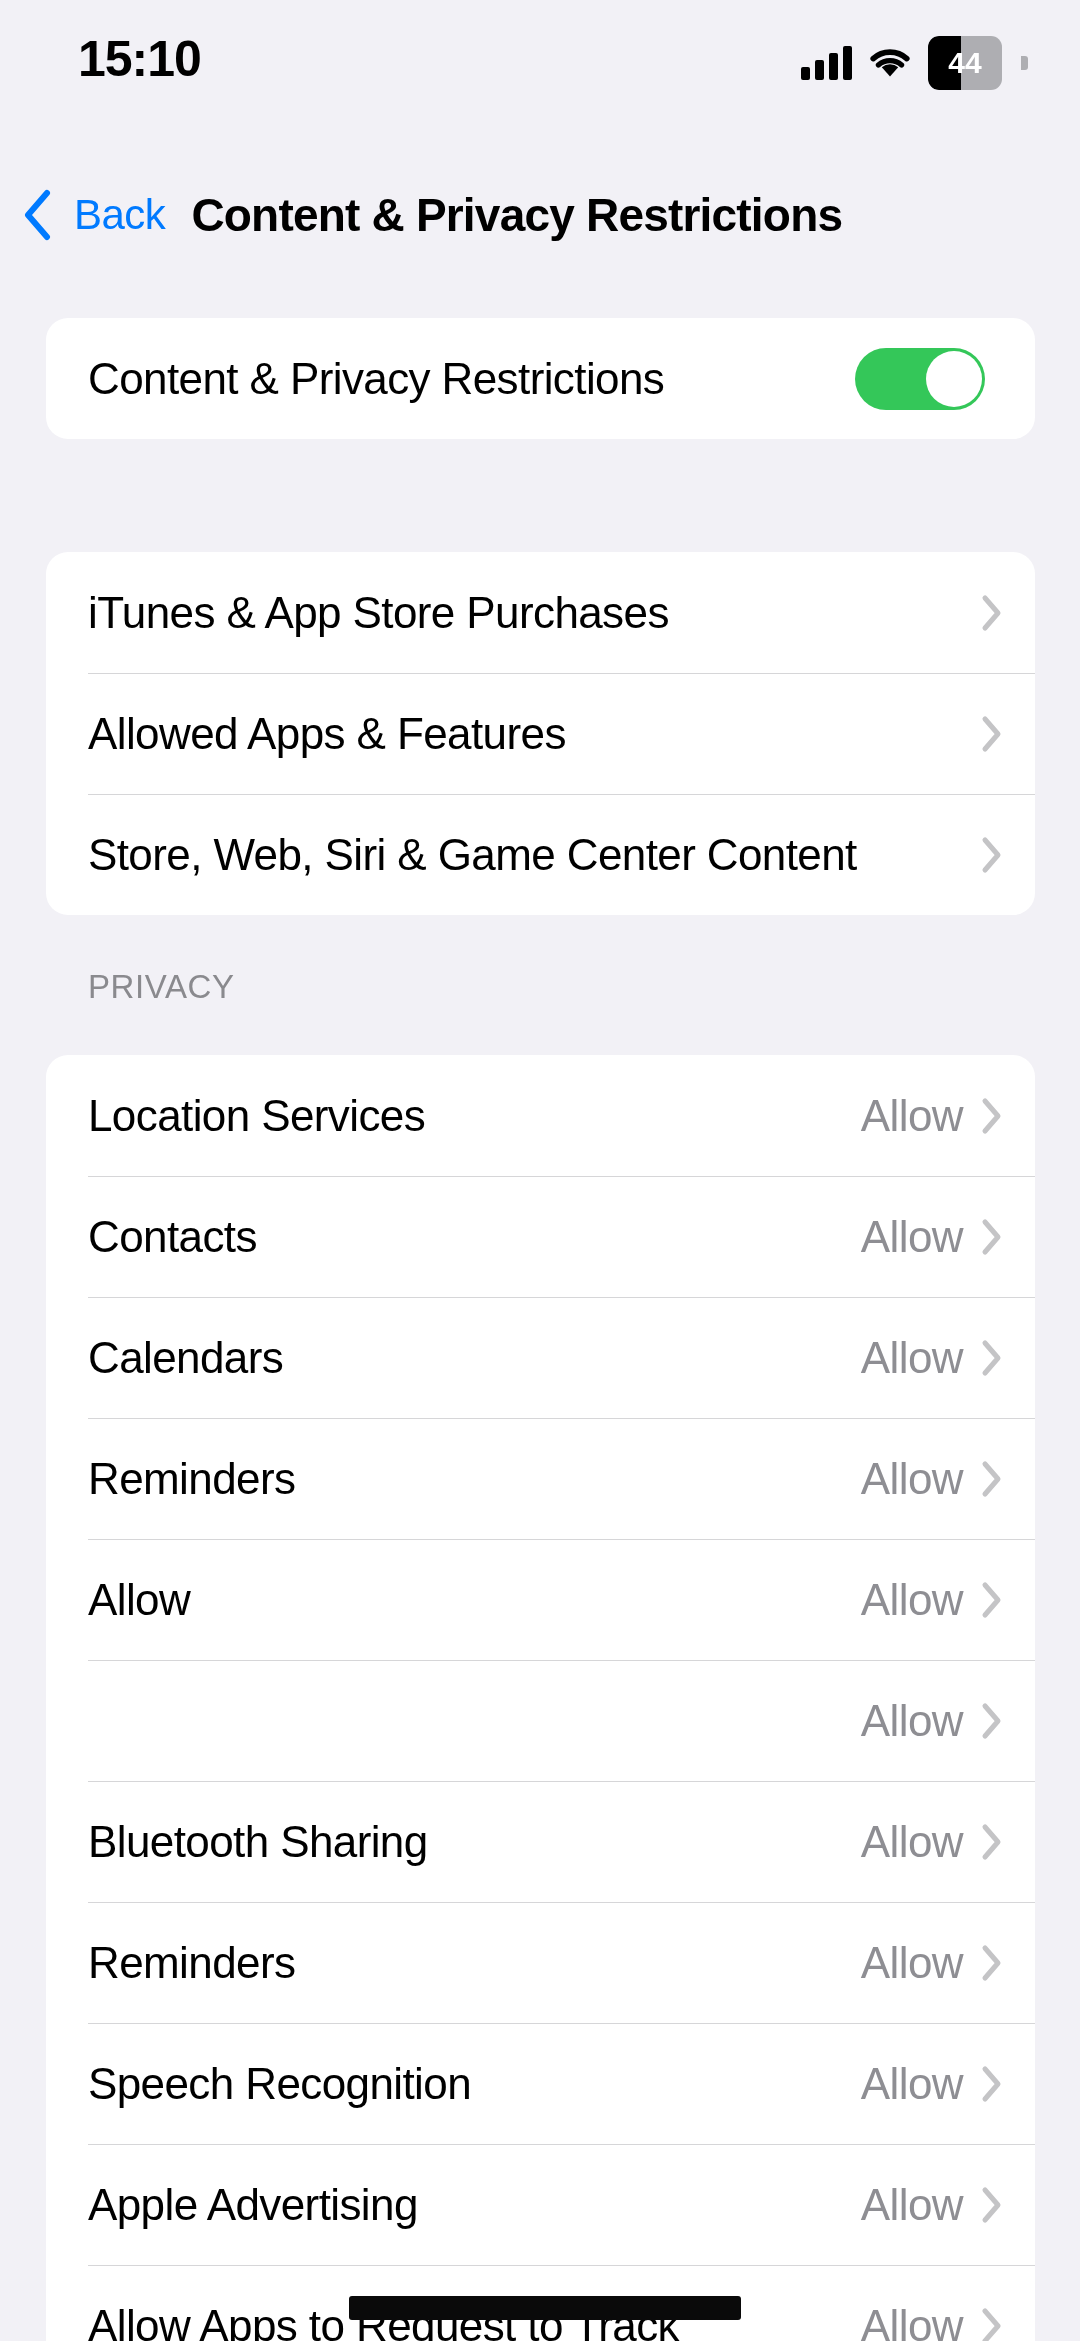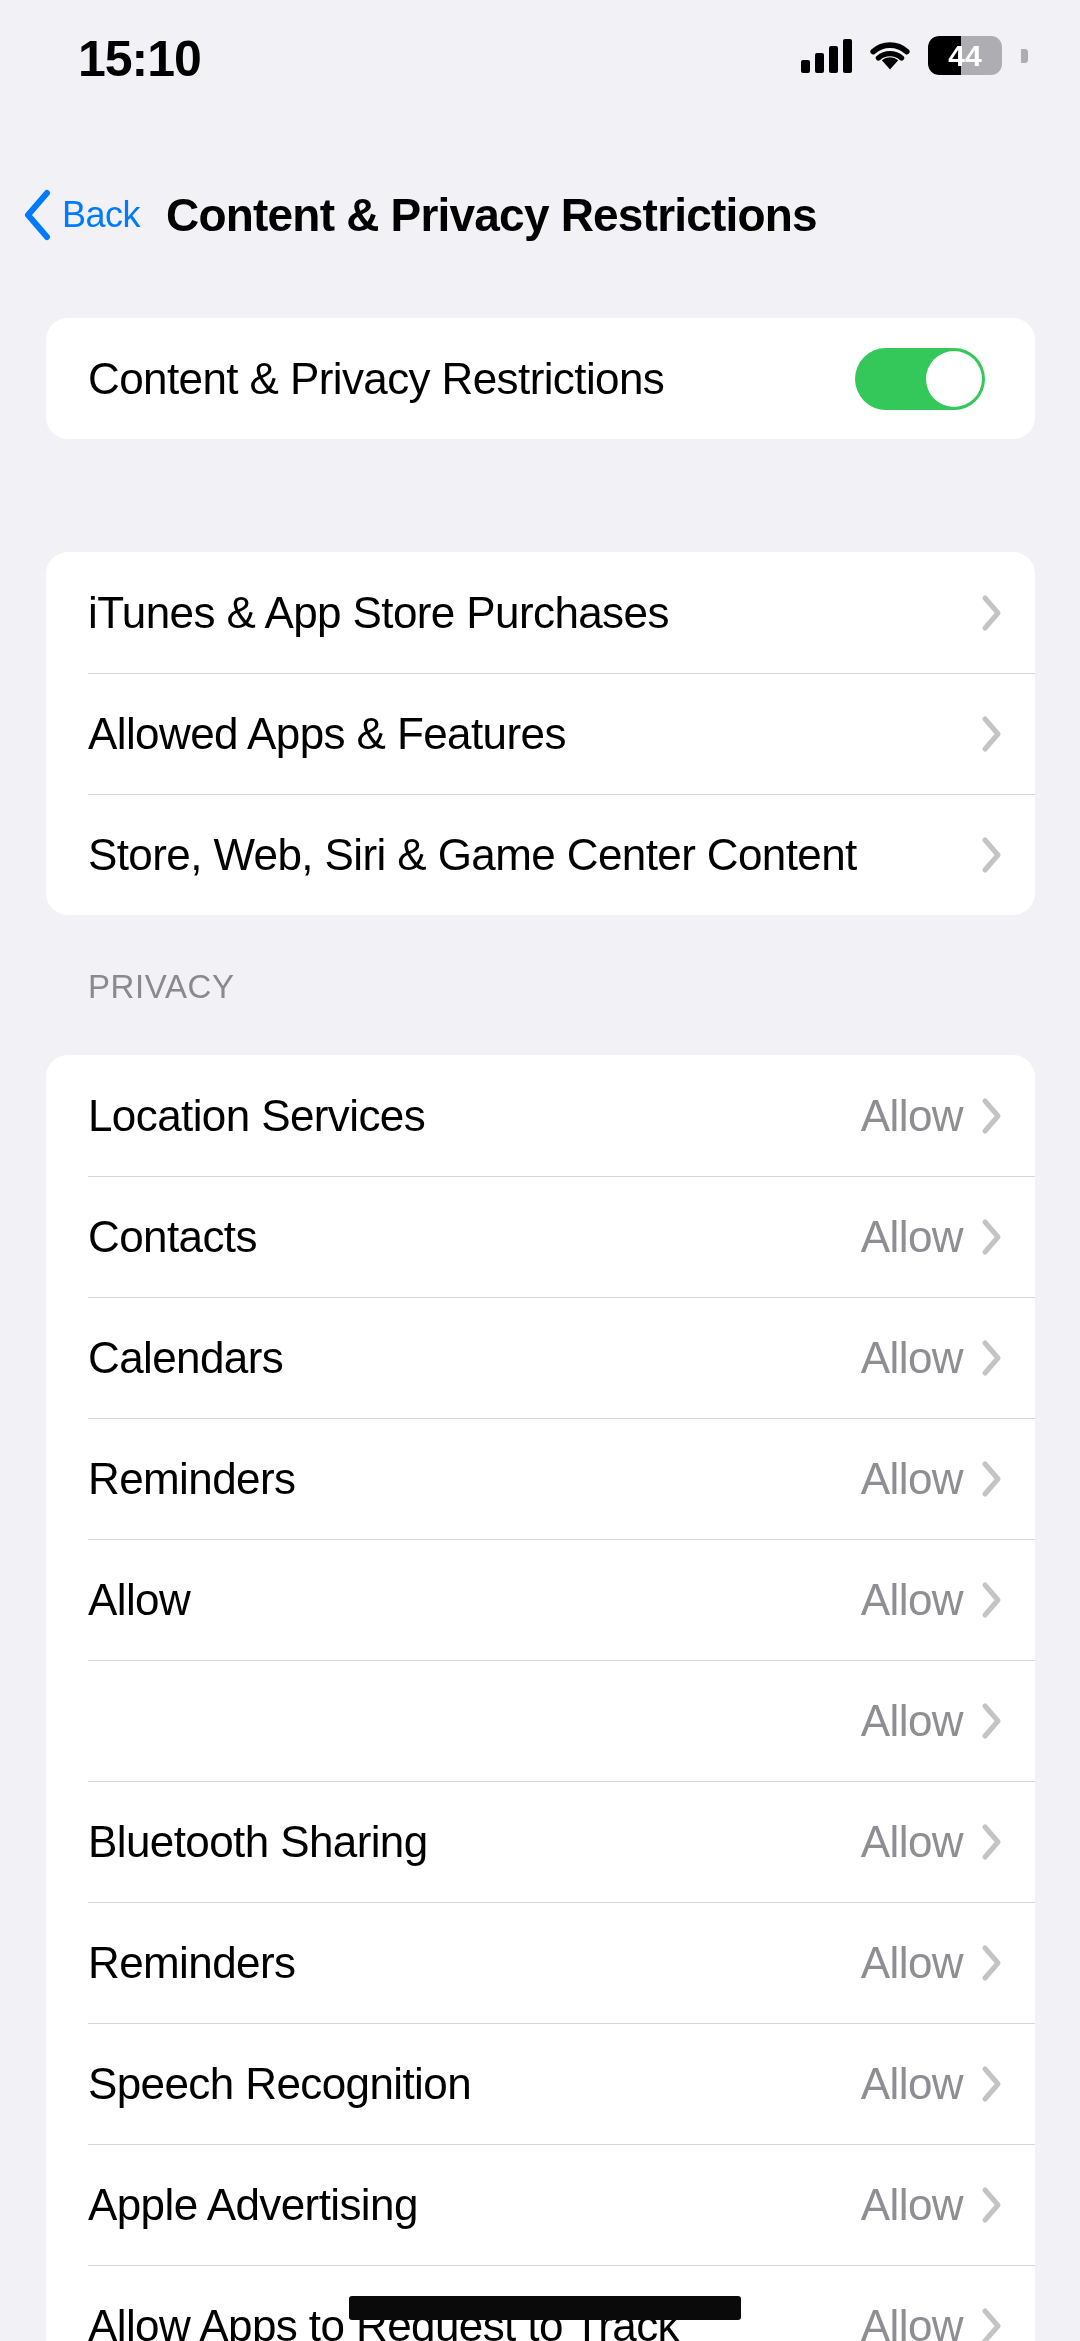--- a/index.html
+++ b/index.html
@@ -56,21 +56,21 @@
   .signal-bars i:nth-child(1) { height: 13px; }
   .signal-bars i:nth-child(2) { height: 20px; }
   .signal-bars i:nth-child(3) { height: 27px; }
   .signal-bars i:nth-child(4) { height: 34px; }
 
   .wifi-icon { width: 44px; height: 34px; display:block; }
 
   .battery {
     position: relative;
     width: 74px;
-    height: 39px;
+    height: 54px;
     border-radius: 11px;
     background: #AEAEB2;
     overflow: hidden;
     display: flex;
     align-items: center;
   }
   .battery-fill {
     position: absolute;
     left: 0; top: 0; bottom: 0;
     width: 44%;
@@ -106,23 +106,23 @@
     align-items: center;
   }
   .nav-back {
     display: flex;
     align-items: center;
     margin-left: 22px;
     cursor: pointer;
   }
   .back-chevron { width: 30px; height: 52px; display: block; }
   .nav-back-label {
-    font-size: 36px;
+    font-size: 42px;
     color: #007AFF;
-    margin-left: 10px;
+    margin-left: 22px;
     letter-spacing: -0.5px;
   }
   .nav-title {
     font-size: 46px;
     font-weight: bold;
     color: #000;
     margin-left: 26px;
     letter-spacing: -0.8px;
   }
 

